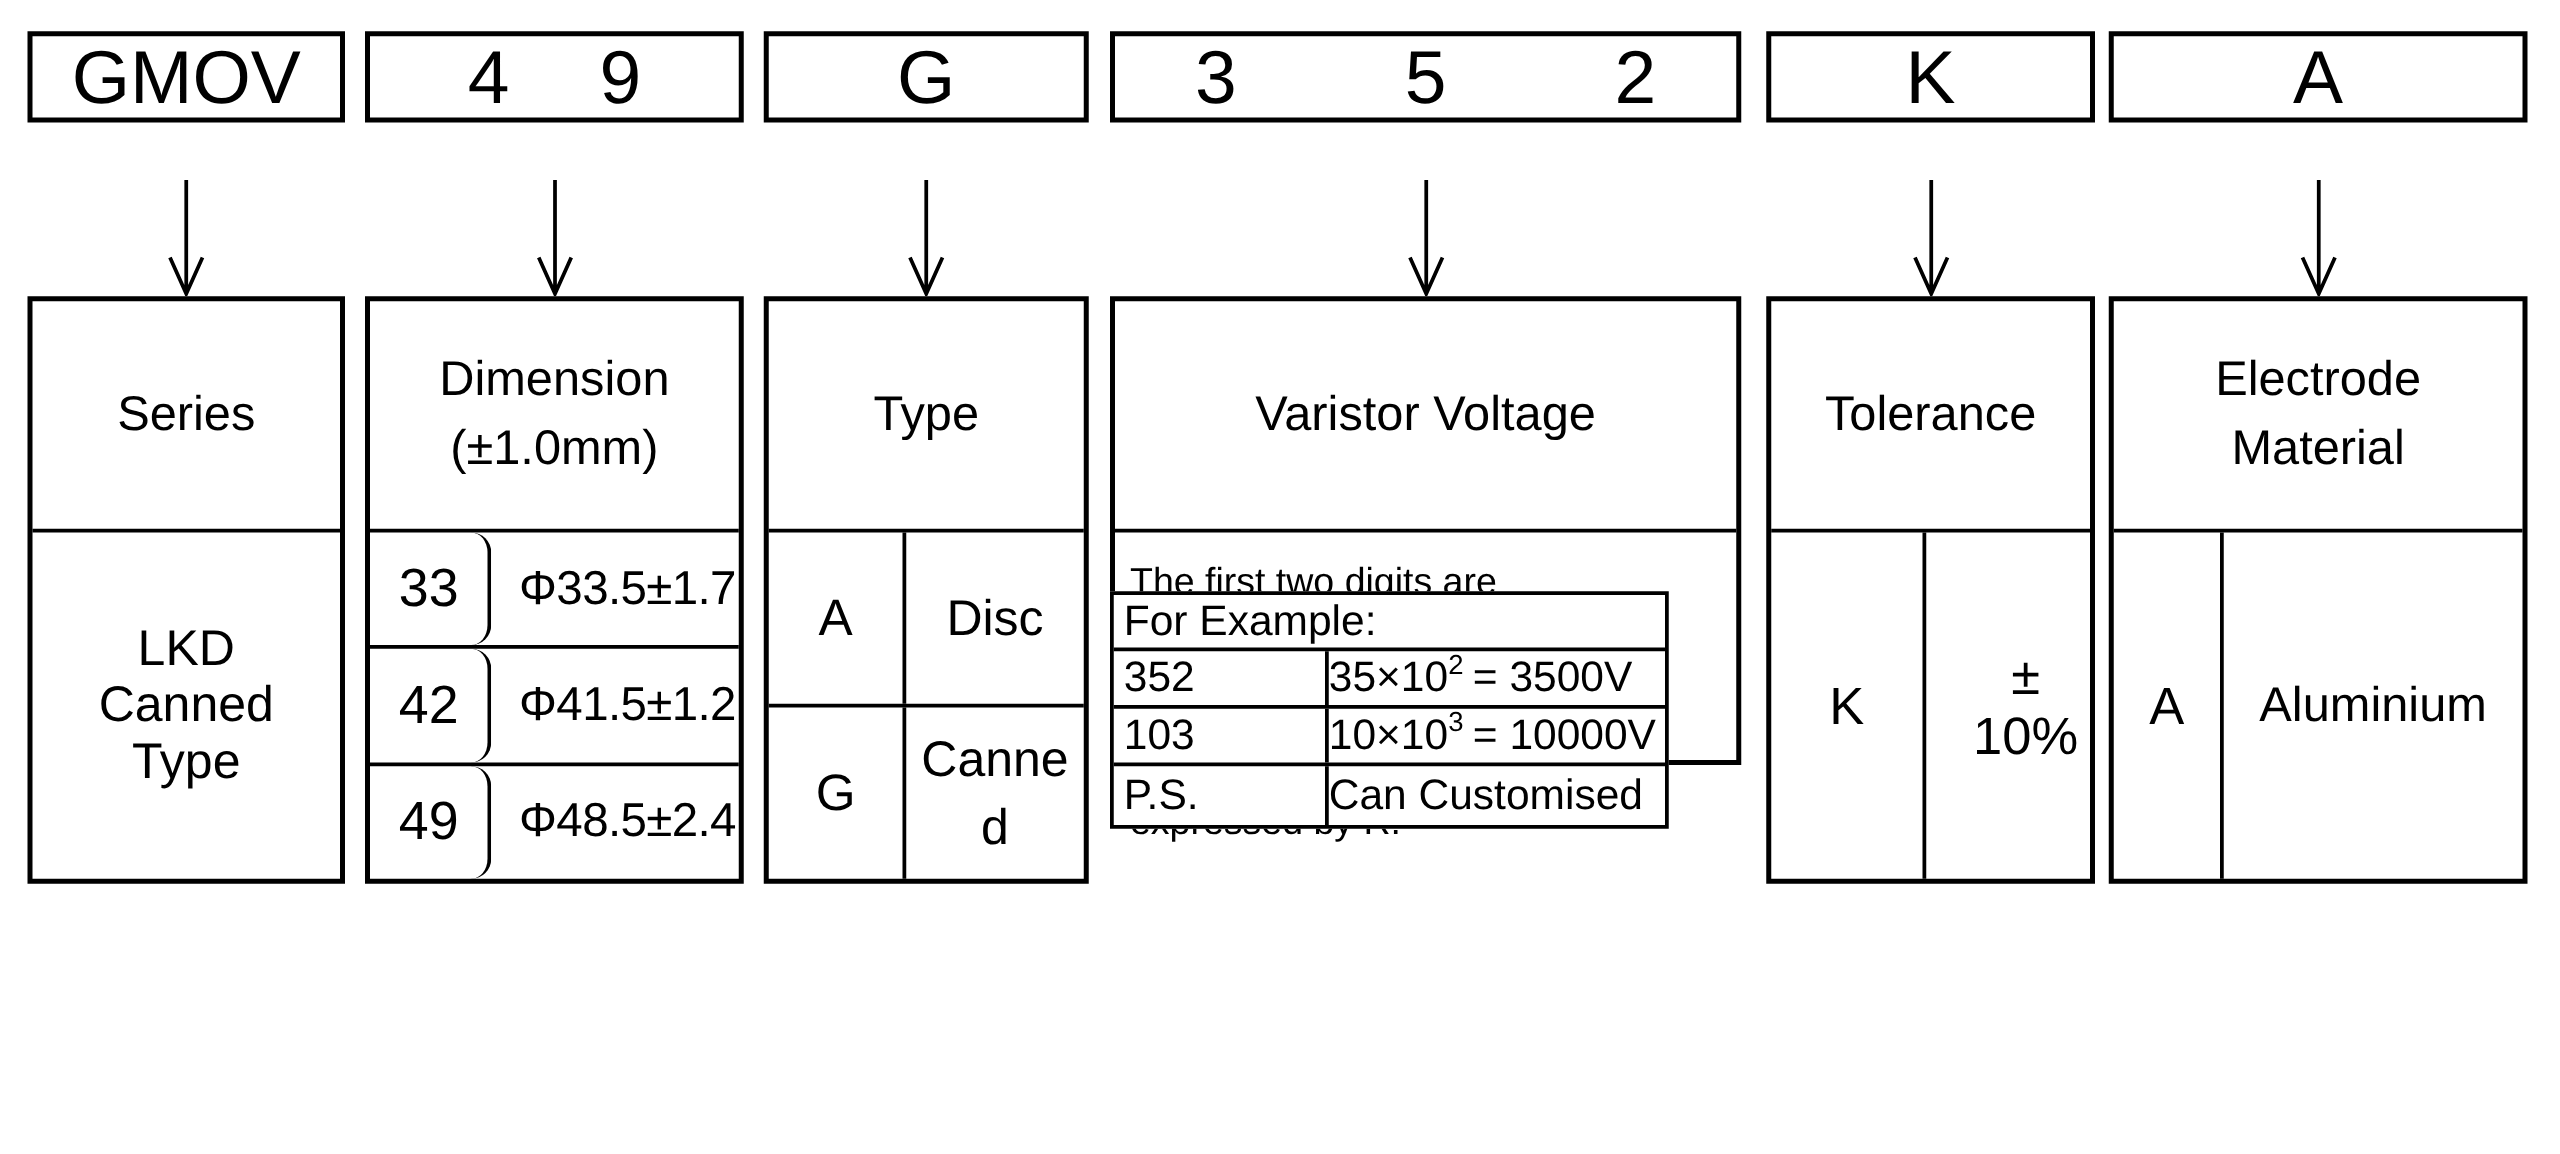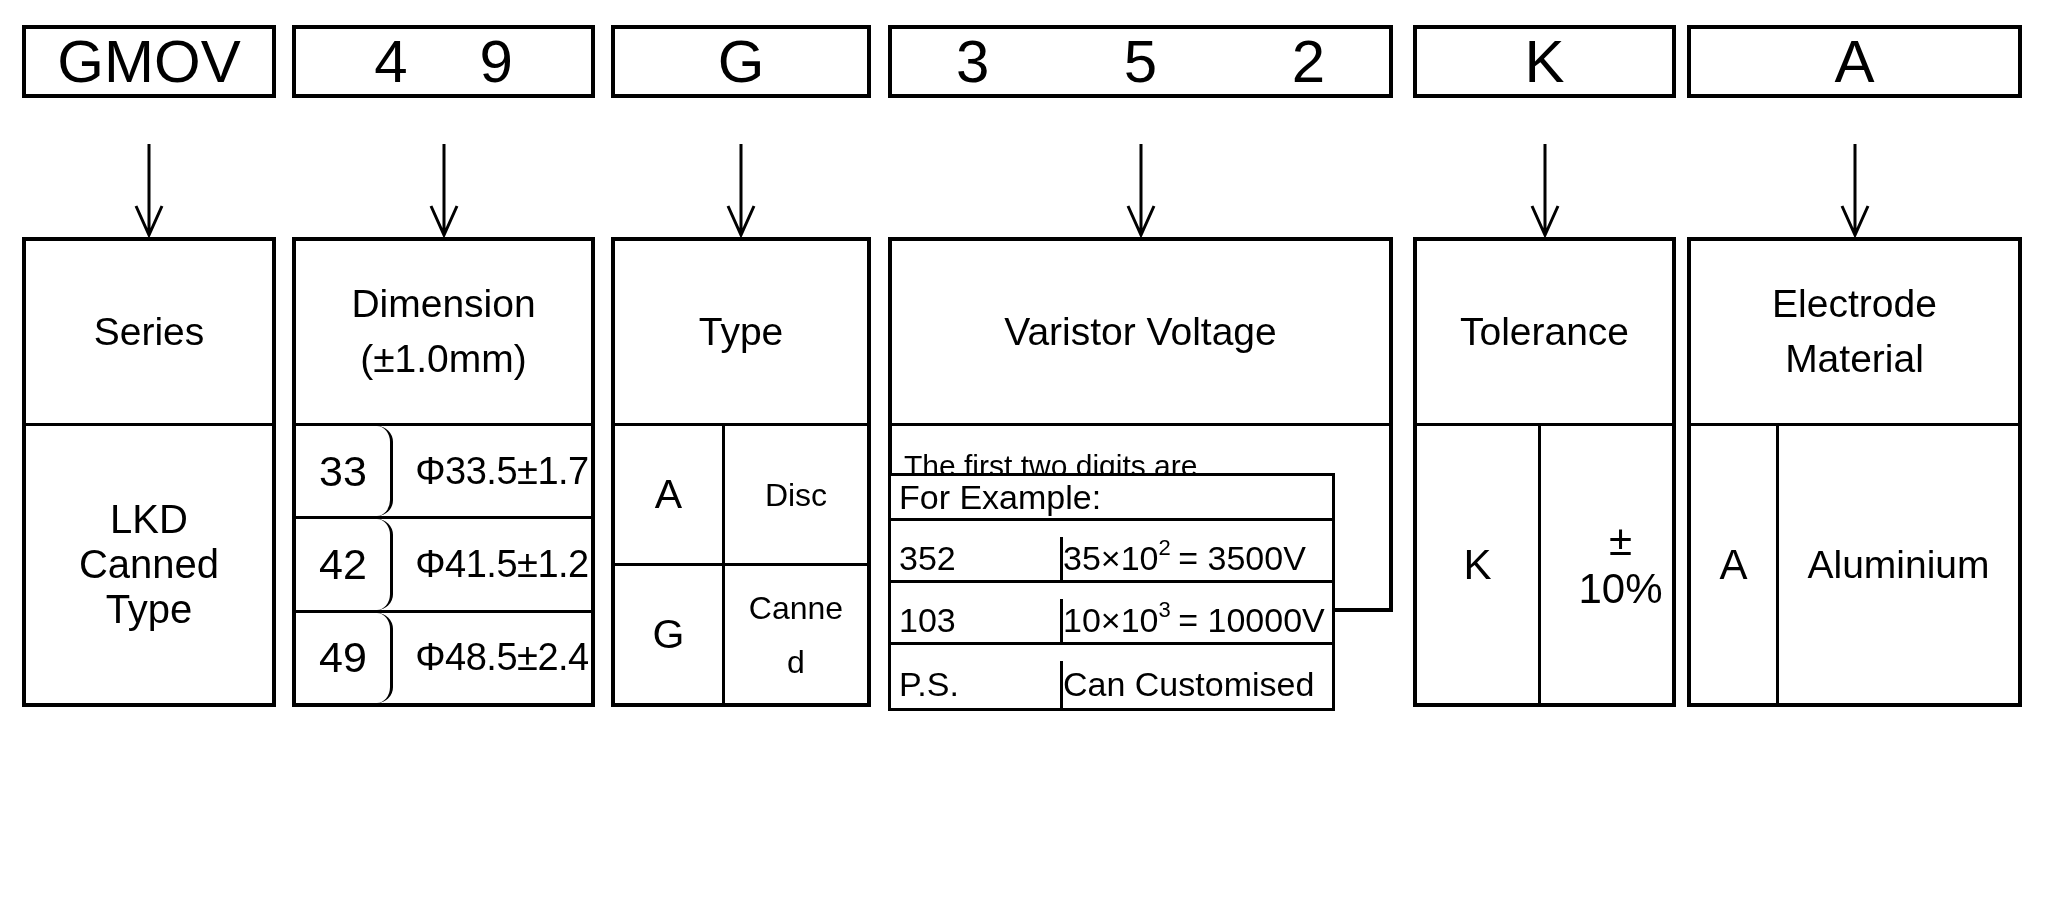--- a/index.html
+++ b/index.html
@@ -82,21 +82,21 @@
     flex: none;
   }
   .cellval {
     flex: 1;
     display: flex; align-items: center; justify-content: center;
     text-align: center;
   }
   .dim-code { width: 94px; font-size: 43px; border-radius: 16px; }
   .dim-val  { font-size: 38px; letter-spacing: -0.5px; padding-left: 20px; }
   .type-code { width: 107px; font-size: 41px; }
-  .type-val  { font-size: 32px; white-space: pre-line; line-height: 54px; }
+  .type-val  { font-size: 40px; white-space: pre-line; line-height: 54px; }
   .tol-code { width: 121px; font-size: 42px; }
   .tol-val  { font-size: 42px; padding-left: 28px; }
   .el-code  { width: 85px; font-size: 42px; }
   .el-val   { font-size: 39px; border-radius: 11px; }
 
   
   .vv-text {
     padding: 16px 10px 0 12px;
     font-size: 30px;
     line-height: 48px;
@@ -112,21 +112,21 @@
     box-sizing: border-box;
     background: #fff;
   }
   .ex-head {
     height: 42px;
     border-bottom: 3px solid #000;
     display: flex; align-items: center;
     padding-left: 8px;
     font-size: 34px;
   }
-  .ex-row { height: 43px; display: flex; border-bottom: 3px solid #000; margin-top: 16px; }
+  .ex-row { height: 43px; display: flex; border-bottom: 3px solid #000; }
   .ex-row:last-child { border-bottom: none; height: 47px; }
   .ex-code {
     width: 161px; flex: none;
     border-right: 3px solid #000;
     display: flex; align-items: center;
     padding-left: 8px;
     font-size: 34px;
   }
   .ex-val {
     flex: 1;

